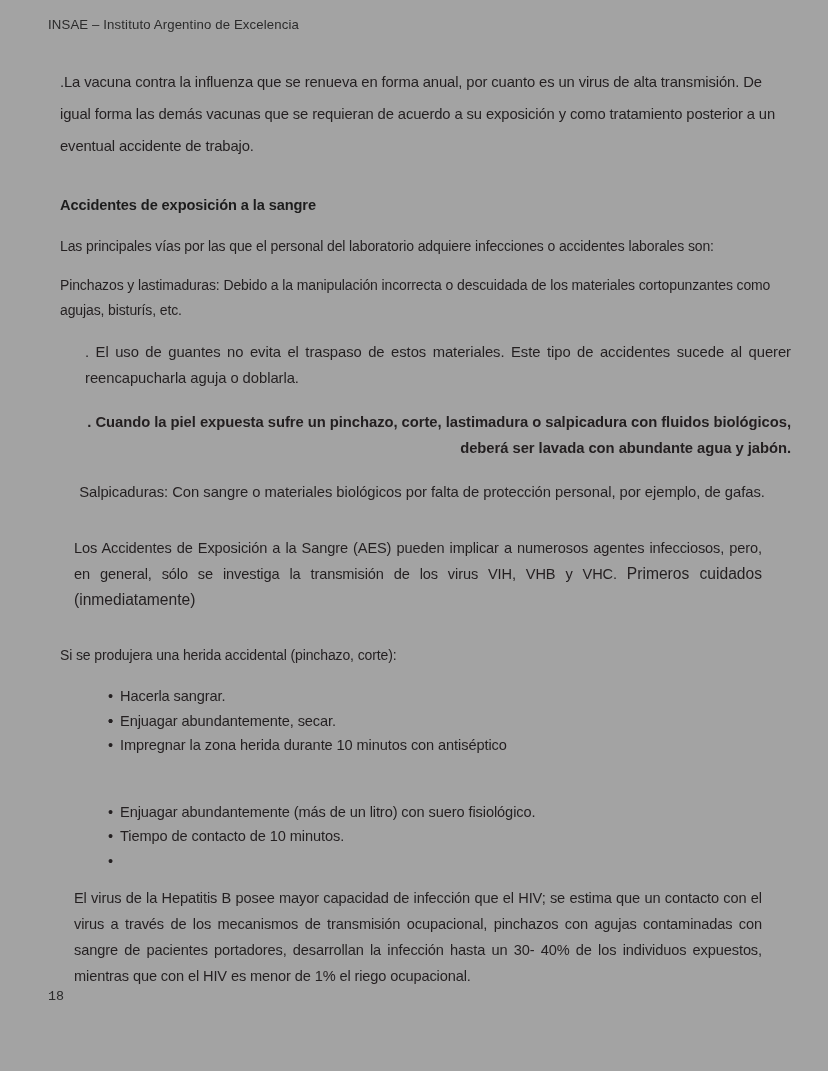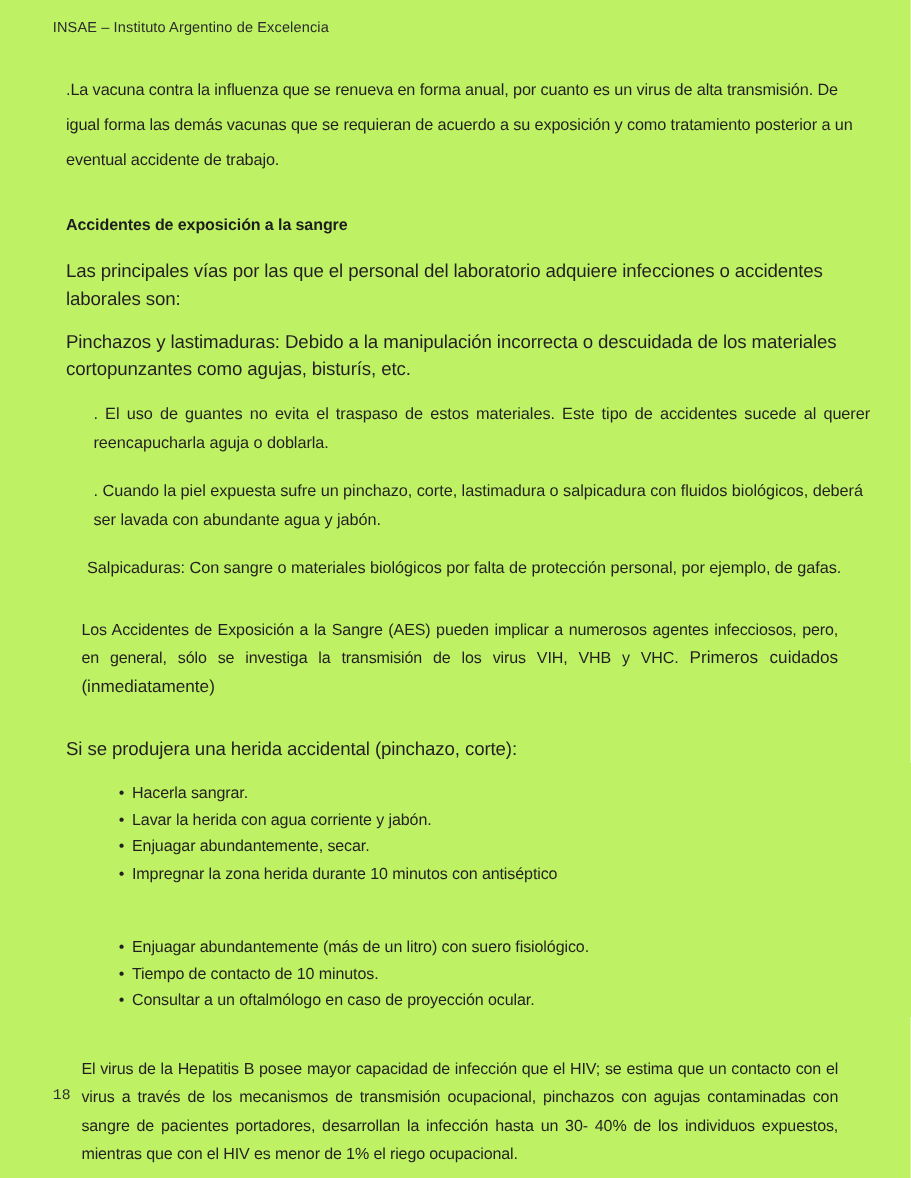--- a/index.html
+++ b/index.html
@@ -15,21 +15,21 @@
     font-family: "Liberation Sans", sans-serif;
     color: #231f20;
     -webkit-font-smoothing: antialiased;
   }
 
   .page {
     position: absolute;
     left: 0; top: 0;
     width: 828px;
     height: 1071px;
-    background: #bef264;
+    background: #a3a3a3;
   }
 
   
   .doc-header {
     position: absolute;
     left: 48px;
     top: 16px;
     width: 716px;
     font-size: 13.2px;
     line-height: 18px;
@@ -43,21 +43,21 @@
     position: absolute;
     left: 60px;
     top: 66px;
     width: 716px;
   }
 
   
   .p {
     margin: 0;
     font-family: "Liberation Sans", sans-serif;
-    font-size: 17px;
+    font-size: 14px;
     line-height: 25px;
     color: #231f20;
     text-align: left;
     letter-spacing: -0.12px;
   }
 
   
   .p-lead {
     line-height: 32px;
     margin-bottom: 10px;
@@ -86,21 +86,21 @@
     margin: 0 0 0 25px;
     width: 706px;
     font-family: "Liberation Sans", sans-serif;
     font-size: 14.8px;
     line-height: 26px;
     text-align: justify;
     text-justify: inter-word;
     letter-spacing: -0.05px;
     color: #231f20;
   }
-  .p-indent.no-justify { text-align: left; }
+  .p-indent.no-justify { text-align: right; font-weight: bold; }
 
   .p-wide {
     margin: 0;
     font-family: "Liberation Sans", sans-serif;
     font-size: 14.8px;
     line-height: 26px;
     letter-spacing: -0.05px;
     color: #231f20;
     text-align: center;
   }
@@ -200,21 +200,20 @@
 
     <div class="gap-16"></div>
 
     <ul class="bullets">
       <li>
         <span class="bullet-dot">•</span>
         <span>Hacerla sangrar.</span>
       </li>
       <li>
         <span class="bullet-dot">•</span>
-        <span>Lavar la herida con agua corriente y jabón.</span>
       </li>
       <li>
         <span class="bullet-dot">•</span>
         <span>Enjuagar abundantemente, secar.</span>
       </li>
       <li>
         <span class="bullet-dot">•</span>
         <span>Impregnar la zona herida durante 10 minutos con antiséptico</span>
       </li>
     </ul>
@@ -228,21 +227,20 @@
       <li>
         <span class="bullet-dot">•</span>
         <span>Enjuagar abundantemente (más de un litro) con suero fisiológico.</span>
       </li>
       <li>
         <span class="bullet-dot">•</span>
         <span>Tiempo de contacto de 10 minutos.</span>
       </li>
       <li>
         <span class="bullet-dot">•</span>
-        <span>Consultar a un oftalmólogo en caso de proyección ocular.</span>
       </li>
     </ul>
 
     <div class="gap-22"></div>
 
     <p class="p-just">El virus de la Hepatitis B posee mayor capacidad de infección que el HIV; se estima que un contacto con el virus a través de los mecanismos de transmisión ocupacional, pinchazos con agujas contaminadas con sangre de pacientes portadores, desarrollan la infección hasta un 30- 40% de los individuos expuestos, mientras que con el HIV es menor de 1% el riego ocupacional.</p>
 
     <div class="gap-10"></div>
 
 

